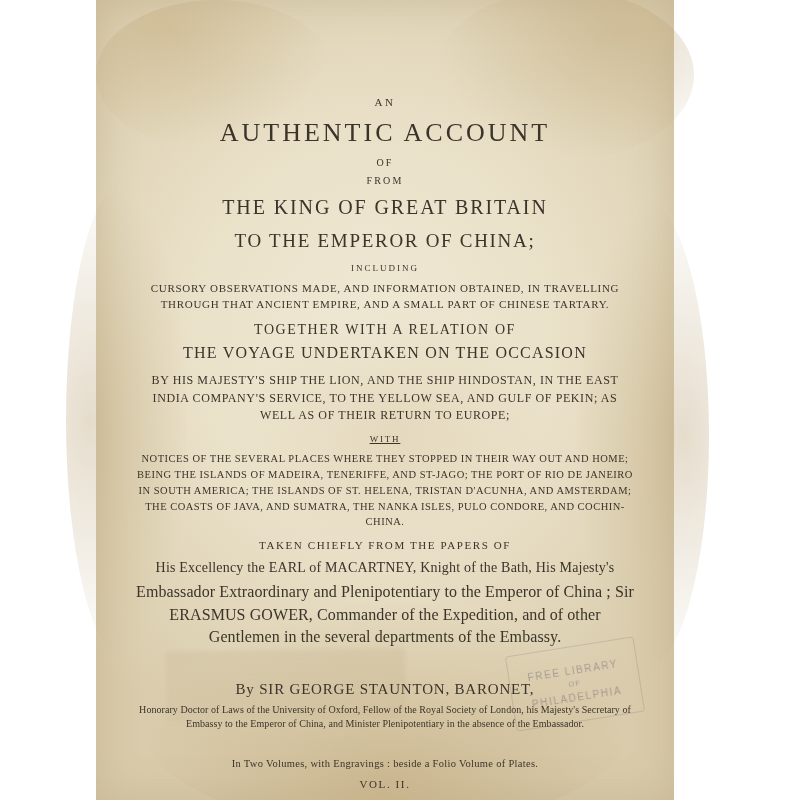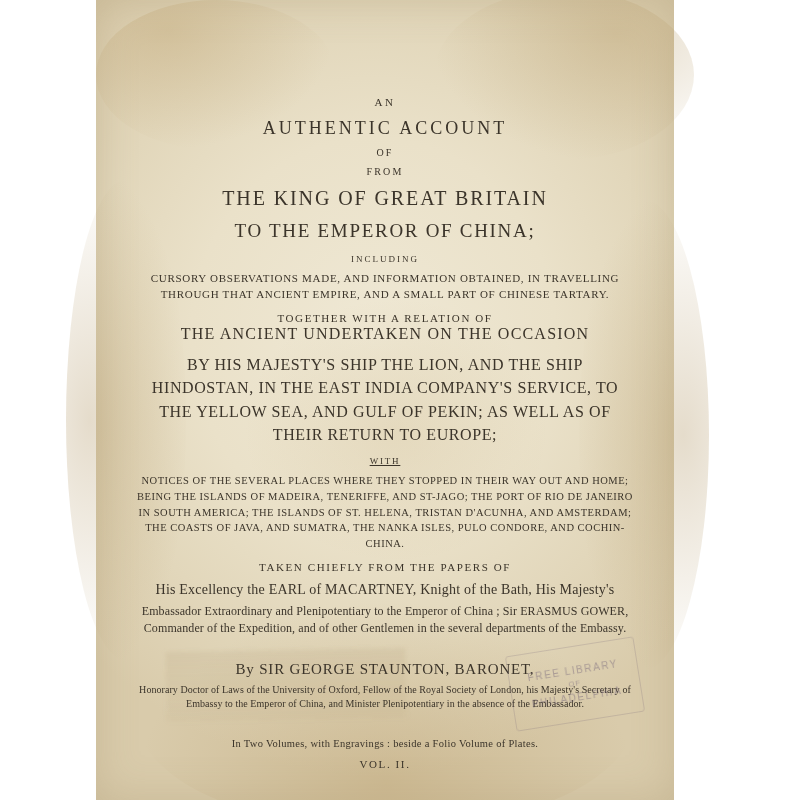--- a/index.html
+++ b/index.html
@@ -72,36 +72,36 @@
     position: absolute;
     left: 38px;
     right: 38px;
     top: 96px;
     text-align: center;
     color: #3b342a;
   }
   .ln { margin: 0; line-height: 1.18; }
 
   .l-an        { font-size: 11px; letter-spacing: 2.5px; margin-bottom: 9px; }
-  .l-authentic { font-size: 18px; letter-spacing: 3.0px; margin-bottom: 8px; }
+  .l-authentic { font-size: 26px; letter-spacing: 3.0px; margin-bottom: 8px; }
   .l-of1       { font-size: 10px; letter-spacing: 2.0px; margin-bottom: 7px; }
   .l-embassy   { font-size: 26px; letter-spacing: 2.8px; margin-bottom: 10px; }
   .l-from      { font-size: 10px; letter-spacing: 2.2px; margin-bottom: 9px; }
   .l-king      { font-size: 20px; letter-spacing: 1.9px; margin-bottom: 10px; }
   .l-emperor   { font-size: 19px; letter-spacing: 1.7px; margin-bottom: 11px; }
   .l-including { font-size: 9px; letter-spacing: 2.0px; margin-bottom: 7px; text-align: center; }
   .l-cursory   { font-size: 11px; letter-spacing: 0.7px; line-height: 1.45; margin-bottom: 9px; }
-  .l-together  { font-size: 11px; letter-spacing: 1.6px; margin-bottom: 0; }
+  .l-together  { font-size: 14px; letter-spacing: 1.6px; margin-bottom: 6px; }
   .l-voyage    { font-size: 16px; letter-spacing: 1.2px; margin-bottom: 9px; }
-  .l-byhis     { font-size: 16px; letter-spacing: 0.6px; line-height: 1.46; margin-bottom: 9px; }
+  .l-byhis     { font-size: 12px; letter-spacing: 0.6px; line-height: 1.46; margin-bottom: 9px; }
   .l-with      { font-size: 9px; letter-spacing: 1.8px; margin-bottom: 7px; text-decoration: underline; }
   .l-notices   { font-size: 10.5px; letter-spacing: 0.5px; line-height: 1.5; margin-bottom: 9px; }
   .l-taken     { font-size: 11px; letter-spacing: 1.6px; margin-bottom: 7px; }
   .l-excellency{ font-size: 14px; letter-spacing: 0.2px; line-height: 1.35; margin-bottom: 3px; }
-  .l-ambass    { font-size: 12px; letter-spacing: 0.1px; line-height: 1.42; margin-bottom: 24px; }
+  .l-ambass    { font-size: 16px; letter-spacing: 0.1px; line-height: 1.42; margin-bottom: 32px; }
   .l-author    { font-size: 15px; letter-spacing: 0.8px; margin-bottom: 4px; }
   .l-honorary  { font-size: 10px; letter-spacing: 0.05px; line-height: 1.45; margin-bottom: 26px; }
   .l-twovol    { font-size: 10.5px; letter-spacing: 0.3px; margin-bottom: 8px; }
   .l-volno     { font-size: 11px; letter-spacing: 1.6px; margin-bottom: 36px; }
 
   
   #library-stamp {
     position: absolute;
     right: 34px;
     bottom: 78px;
@@ -143,21 +143,21 @@
 
       <p class="ln l-an">AN</p>
       <p class="ln l-authentic">AUTHENTIC ACCOUNT</p>
       <p class="ln l-of1">OF</p>
       <p class="ln l-from">FROM</p>
       <p class="ln l-king">THE KING OF GREAT BRITAIN</p>
       <p class="ln l-emperor">TO THE EMPEROR OF CHINA;</p>
       <p class="ln l-including">INCLUDING</p>
       <p class="ln l-cursory">CURSORY OBSERVATIONS MADE, AND INFORMATION OBTAINED, IN TRAVELLING THROUGH THAT ANCIENT EMPIRE, AND A SMALL PART OF CHINESE TARTARY.</p>
       <p class="ln l-together">TOGETHER WITH A RELATION OF</p>
-      <p class="ln l-voyage">THE ANCIENT UNDERTAKEN ON THE OCCASION</p>
+      <p class="ln l-voyage">THE VOYAGE UNDERTAKEN ON THE OCCASION</p>
       <p class="ln l-byhis">BY HIS MAJESTY'S SHIP THE LION, AND THE SHIP HINDOSTAN, IN THE EAST INDIA COMPANY'S SERVICE, TO THE YELLOW SEA, AND GULF OF PEKIN; AS WELL AS OF THEIR RETURN TO EUROPE;</p>
       <p class="ln l-with">WITH</p>
       <p class="ln l-notices">NOTICES OF THE SEVERAL PLACES WHERE THEY STOPPED IN THEIR WAY OUT AND HOME; BEING THE ISLANDS OF MADEIRA, TENERIFFE, AND ST-JAGO; THE PORT OF RIO DE JANEIRO IN SOUTH AMERICA; THE ISLANDS OF ST. HELENA, TRISTAN D'ACUNHA, AND AMSTERDAM; THE COASTS OF JAVA, AND SUMATRA, THE NANKA ISLES, PULO CONDORE, AND COCHIN-CHINA.</p>
       <p class="ln l-taken">TAKEN CHIEFLY FROM THE PAPERS OF</p>
       <p class="ln l-excellency">His Excellency the EARL of MACARTNEY, Knight of the Bath, His Majesty's</p>
       <p class="ln l-ambass">Embassador Extraordinary and Plenipotentiary to the Emperor of China ; Sir ERASMUS GOWER, Commander of the Expedition, and of other Gentlemen in the several departments of the Embassy.</p>
       <p class="ln l-author">By SIR GEORGE STAUNTON, BARONET,</p>
       <p class="ln l-honorary">Honorary Doctor of Laws of the University of Oxford, Fellow of the Royal Society of London, his Majesty's Secretary of Embassy to the Emperor of China, and Minister Plenipotentiary in the absence of the Embassador.</p>
       <p class="ln l-twovol">In Two Volumes, with Engravings : beside a Folio Volume of Plates.</p>
       <p class="ln l-volno">VOL. II.</p>

